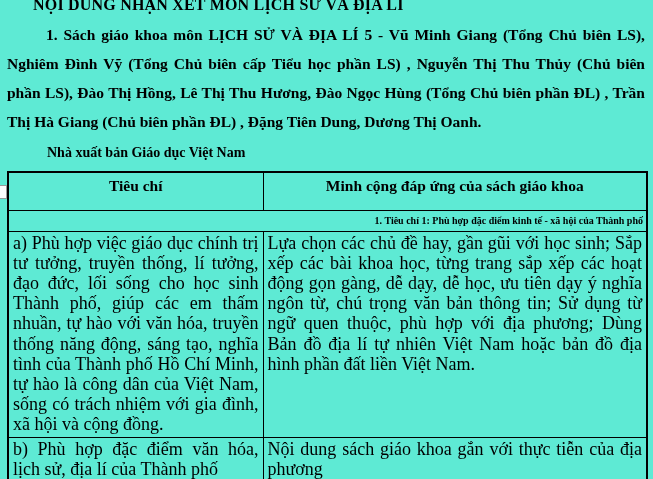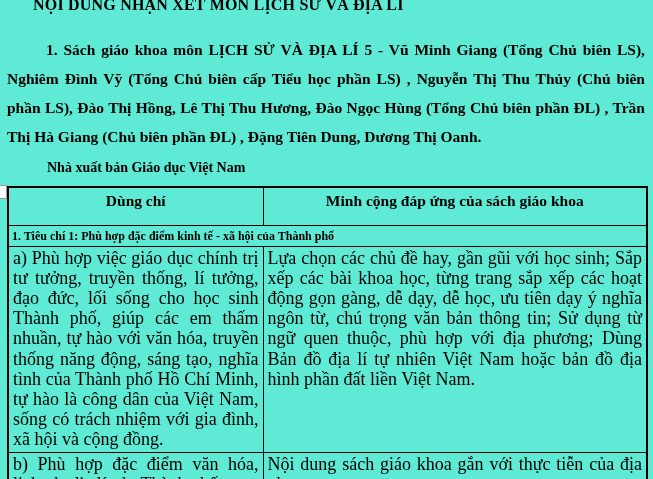--- a/index.html
+++ b/index.html
@@ -21,21 +21,21 @@
     font-weight: 700;
     margin: -4px 0 0 33px;
     white-space: nowrap;
     letter-spacing: 0.2px;
   }
   .intro {
     font-weight: 700;
     font-size: 15.5px;
     line-height: 29px;
     text-align: justify;
-    margin: 21px 8px 0 7px;
+    margin: 6px 8px 0 7px;
     text-indent: 39px;
   }
   .publisher {
     font-weight: 700;
     font-size: 14px;
     margin: 9px 0 0 47px;
   }
   table.criteria {
     border-collapse: collapse;
     table-layout: fixed;
@@ -54,24 +54,25 @@
     vertical-align: top;
     padding: 3px 2px 0 2px;
     font-size: 15.5px;
     font-weight: 700;
     text-align: center;
     line-height: 19px;
   }
   tr.section td {
     height: 21px;
     font-weight: 700;
-    font-size: 12px;
+    font-size: 10px;
     line-height: 20px;
     padding: 0 3px;
     white-space: nowrap;
+    text-align: right;
   }
   tr.body-row { height: 202px; }
   tr.body-row td {
     vertical-align: top;
     text-align: justify;
     font-size: 18px;
     line-height: 20.2px;
     padding: 1px 4px 2px 4px;
   }
   tr.partial { height: 40px; }
@@ -96,21 +97,21 @@
 
   <p class="publisher">Nhà xuất bản Giáo dục Việt Nam</p>
 
   <table class="criteria">
     <colgroup>
         <col class="c1">
         <col class="c2">
       </colgroup>
     <tbody>
       <tr class="head">
-        <th>Dùng chí</th>
+        <th>Tiêu chí</th>
         <th>Minh cộng đáp ứng của sách giáo khoa</th>
       </tr>
       <tr class="section">
         <td colspan="2">1. Tiêu chí 1: Phù hợp đặc điểm kinh tế - xã hội của Thành phố</td>
       </tr>
       <tr class="body-row">
         <td>a) Phù hợp việc giáo dục chính trị tư tưởng, truyền thống, lí tưởng, đạo đức, lối sống cho học sinh Thành phố, giúp các em thấm nhuần, tự hào với văn hóa, truyền thống năng động, sáng tạo, nghĩa tình của Thành phố Hồ Chí Minh, tự hào là công dân của Việt Nam, sống có trách nhiệm với gia đình, xã hội và cộng đồng.</td>
         <td>Lựa chọn các chủ đề hay, gần gũi với học sinh; Sắp xếp các bài khoa học, từng trang sắp xếp các hoạt động gọn gàng, dễ dạy, dễ học, ưu tiên dạy ý nghĩa ngôn từ, chú trọng văn bản thông tin; Sử dụng từ ngữ quen thuộc, phù hợp với địa phương; Dùng Bản đồ địa lí tự nhiên Việt Nam hoặc bản đồ địa hình phần đất liền Việt Nam.</td>
       </tr>
       <tr class="body-row partial">

